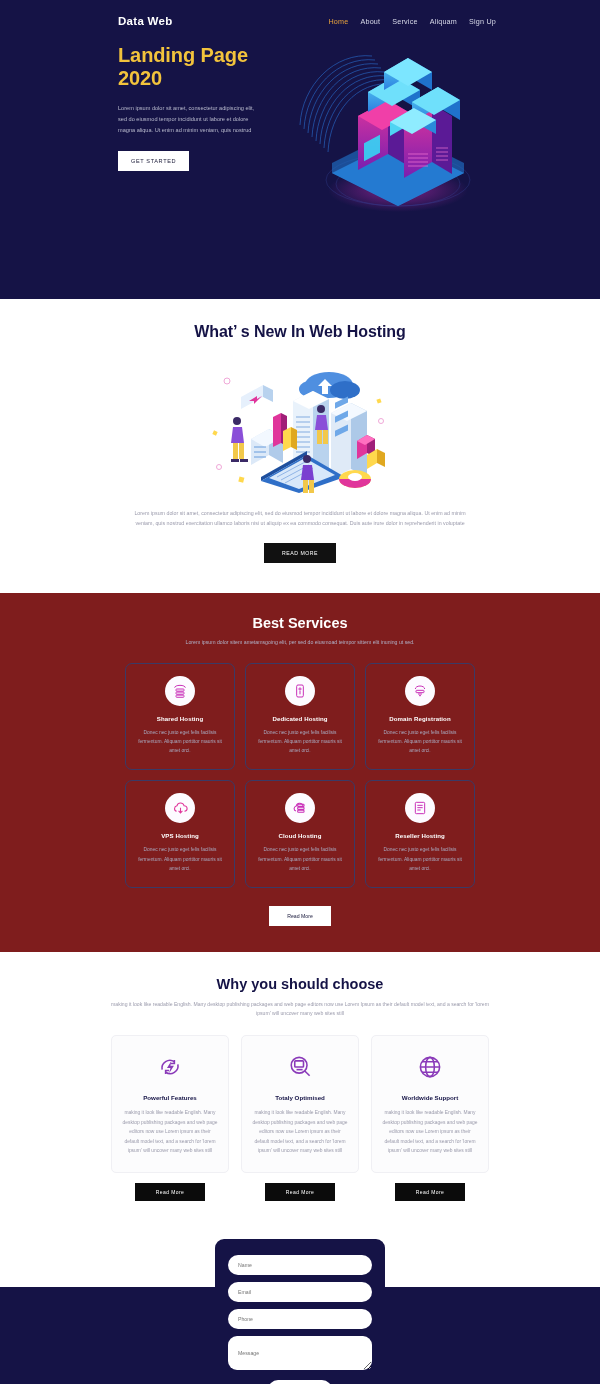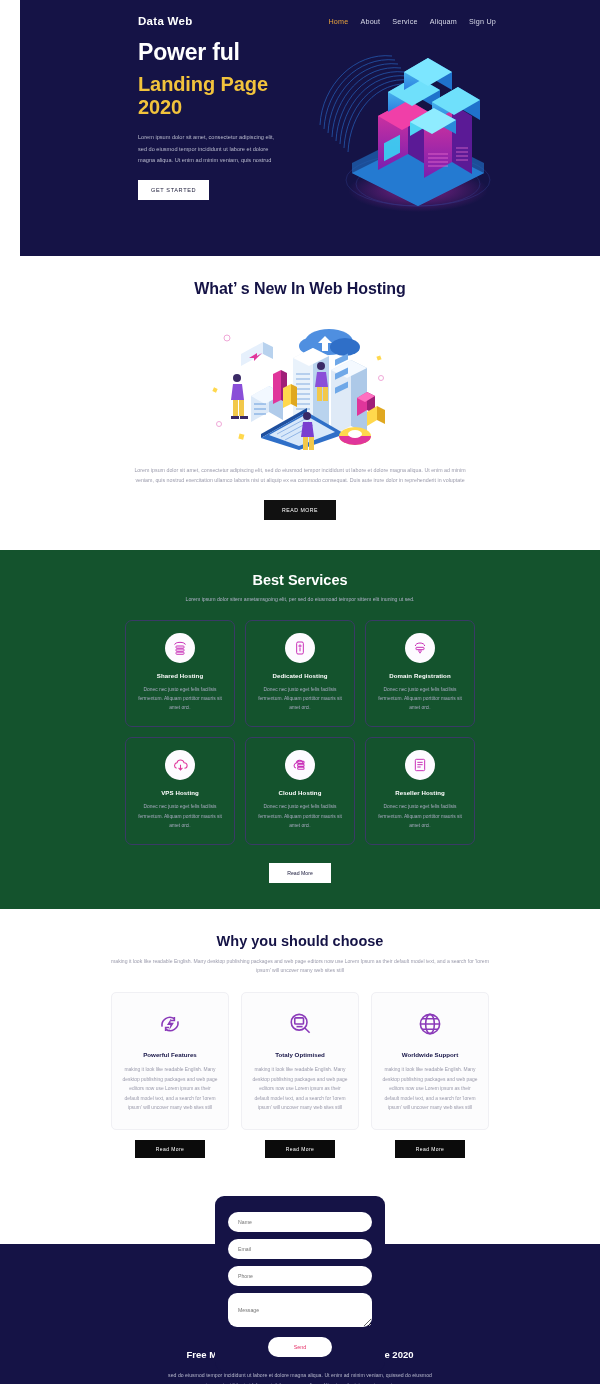--- a/index.html
+++ b/index.html
@@ -4,21 +4,21 @@
 <style>
   * { box-sizing: border-box; margin: 0; padding: 0; }
   body {
     width: 600px; height: 1384px;
     font-family: "Liberation Sans", sans-serif;
     background: #fff; overflow: hidden;
   }
   .page { width: 600px; position: relative; }
 
   
-  .hero { background: #151346; height: 256px; position: relative; overflow: hidden; margin-left: 20px; }
+  .hero { background: #151346; height: 299px; position: relative; overflow: hidden; }
   .nav { display: flex; align-items: center; padding: 10px 22px 0 118px; height: 32px; }
   .logo { color: #fff; font-size: 11.5px; font-weight: 700; letter-spacing: .3px; }
   .nav-links { margin-left: auto; display: flex; gap: 12px; padding-right: 82px; }
   .nav-link { color: #d7d9e8; font-size: 7.2px; letter-spacing: .2px; cursor: pointer; }
   .nav-link.active { color: #e8a33d; }
 
   .hero-body { display: flex; padding: 6px 0 0 0; }
   .hero-left { width: 290px; padding-left: 118px; }
   .hero-h1 { color: #fff; font-size: 23px; font-weight: 700; line-height: 1.28; letter-spacing: -.2px; }
   .hero-h2 { color: #f2c33c; font-size: 20px; font-weight: 700; margin-top: 6px; letter-spacing: -.1px; }
@@ -30,21 +30,21 @@
 
   
   .whatsnew { background: #fff; padding: 24px 0 30px; text-align: center; border-radius: 18px; }
   .wn-title { color: #151346; font-size: 16px; font-weight: 700; letter-spacing: -.1px; }
   .wn-art { margin: 18px auto 0; width: 210px; height: 135px; }
   .wn-p { color: #9a9aab; font-size: 5.3px; line-height: 1.95; width: 340px; margin: 10px auto 0; }
   .btn-dark { display: inline-block; background: #111; color: #fff; font-size: 5.2px;
               letter-spacing: .5px; padding: 7px 18px; margin-top: 14px; cursor: pointer; }
 
   
-  .services { background: #14532d; padding: 22px 0 26px; text-align: center; }
+  .services { background: #7f1d1d; padding: 22px 0 26px; text-align: center; }
   .sv-title { color: #fff; font-size: 14.5px; font-weight: 700; }
   .sv-sub { color: #b0b2c8; font-size: 5.2px; line-height: 1.85; width: 245px; margin: 7px auto 0; }
   .sv-grid { display: grid; grid-template-columns: repeat(3, 110px); gap: 10px 10px;
              justify-content: center; margin-top: 16px; }
   .sv-card { border: 1px solid #3a3a66; border-radius: 7px; padding: 12px 9px 14px; text-align: center; cursor: pointer; }
   .sv-icon { width: 30px; height: 30px; border-radius: 50%; background: #fdfbff; margin: 0 auto 9px;
              display: flex; align-items: center; justify-content: center; }
   .sv-name { color: #fff; font-size: 6.1px; font-weight: 700; letter-spacing: .1px; }
   .sv-desc { color: #a8aac0; font-size: 4.9px; line-height: 1.85; margin-top: 6px; }
   .btn-white { display: inline-block; background: #fff; color: #1a1a3c; font-size: 5.2px;
@@ -99,21 +99,20 @@
         <span class="nav-link active">Home</span>
         <span class="nav-link">About</span>
         <span class="nav-link">Service</span>
         <span class="nav-link">Aliquam</span>
         <span class="nav-link">Sign Up</span>
       </div>
     </div>
 
     <div class="hero-body">
       <div class="hero-left">
-        <div class="hero-h1">Power ful</div>
         <div class="hero-h2">Landing Page 2020</div>
         <div class="hero-p">Lorem ipsum dolor sit amet, consectetur adipiscing elit, sed do eiusmod tempor incididunt ut labore et dolore magna aliqua. Ut enim ad minim veniam, quis nostrud</div>
         <div class="btn-get">GET STARTED</div>
       </div>
     </div>
 
     <svg class="hero-art" viewBox="0 0 230 200">
       <defs>
         <linearGradient id="g1" x1="0" y1="0" x2="0" y2="1">
           <stop offset="0" stop-color="#5ad7f5"></stop>

